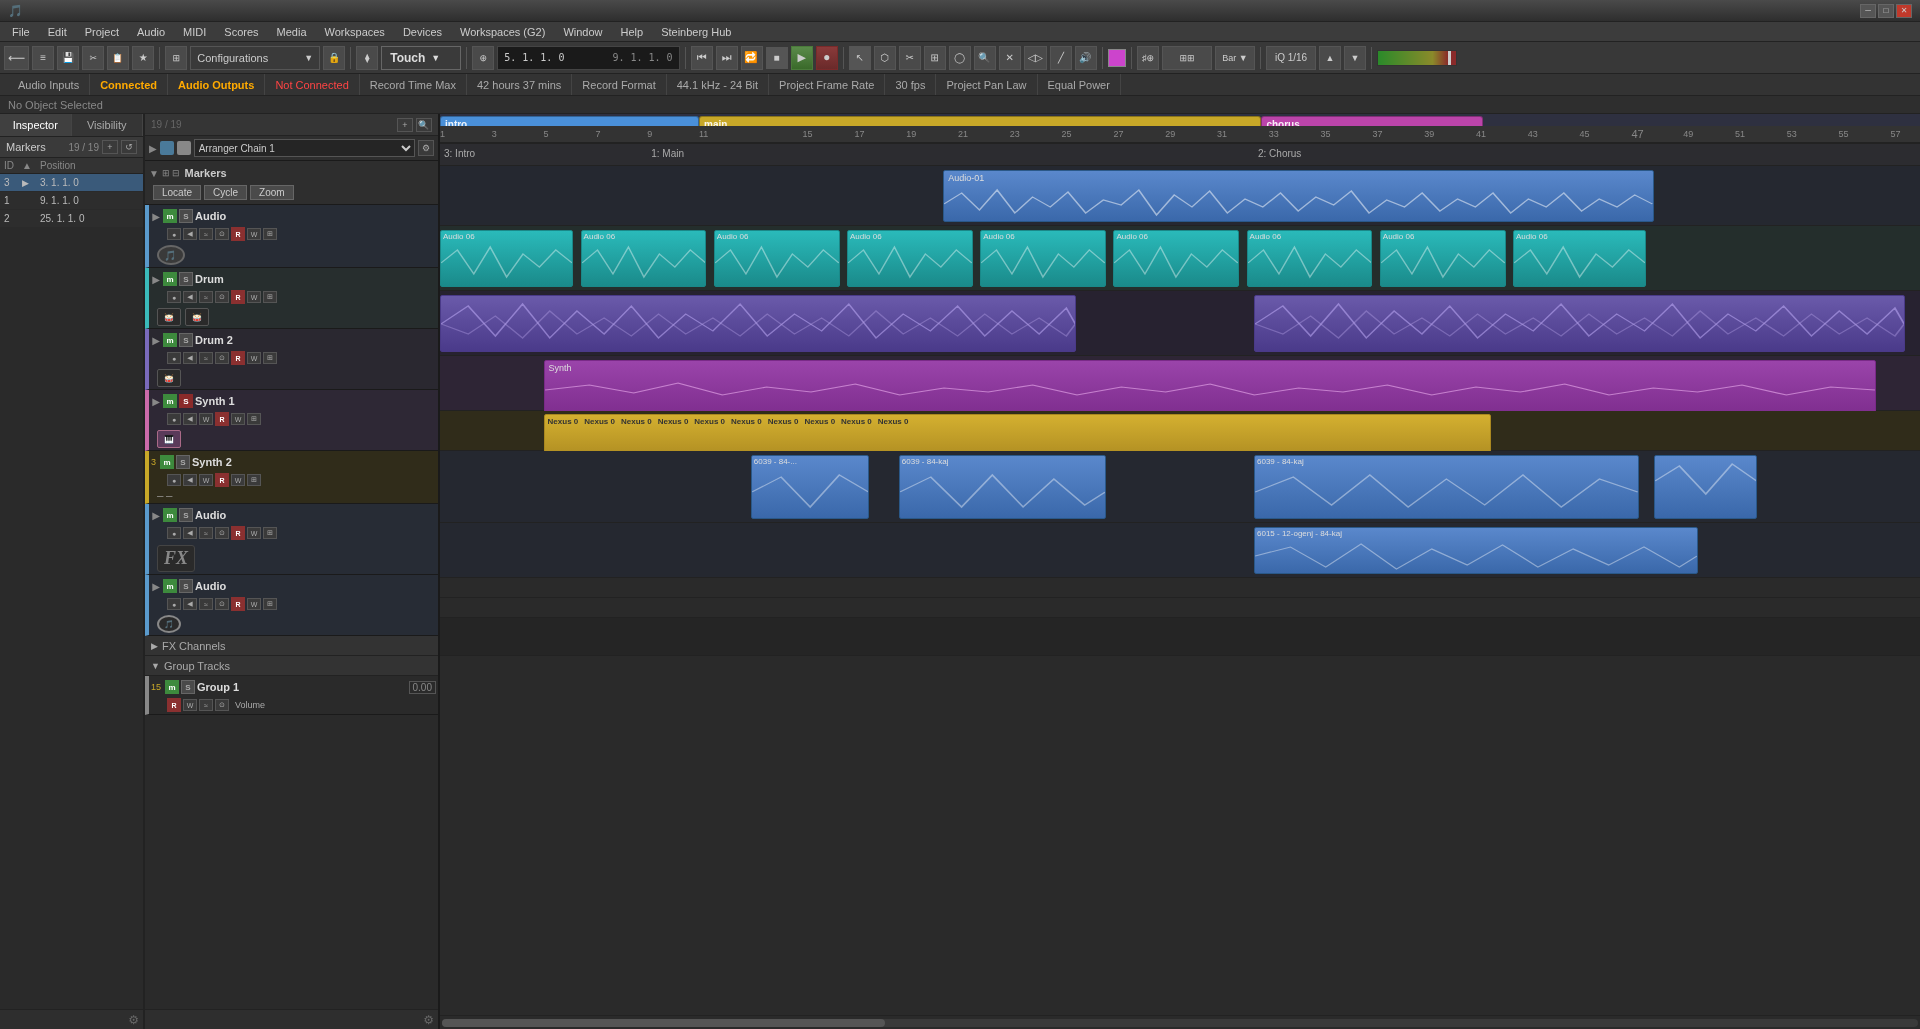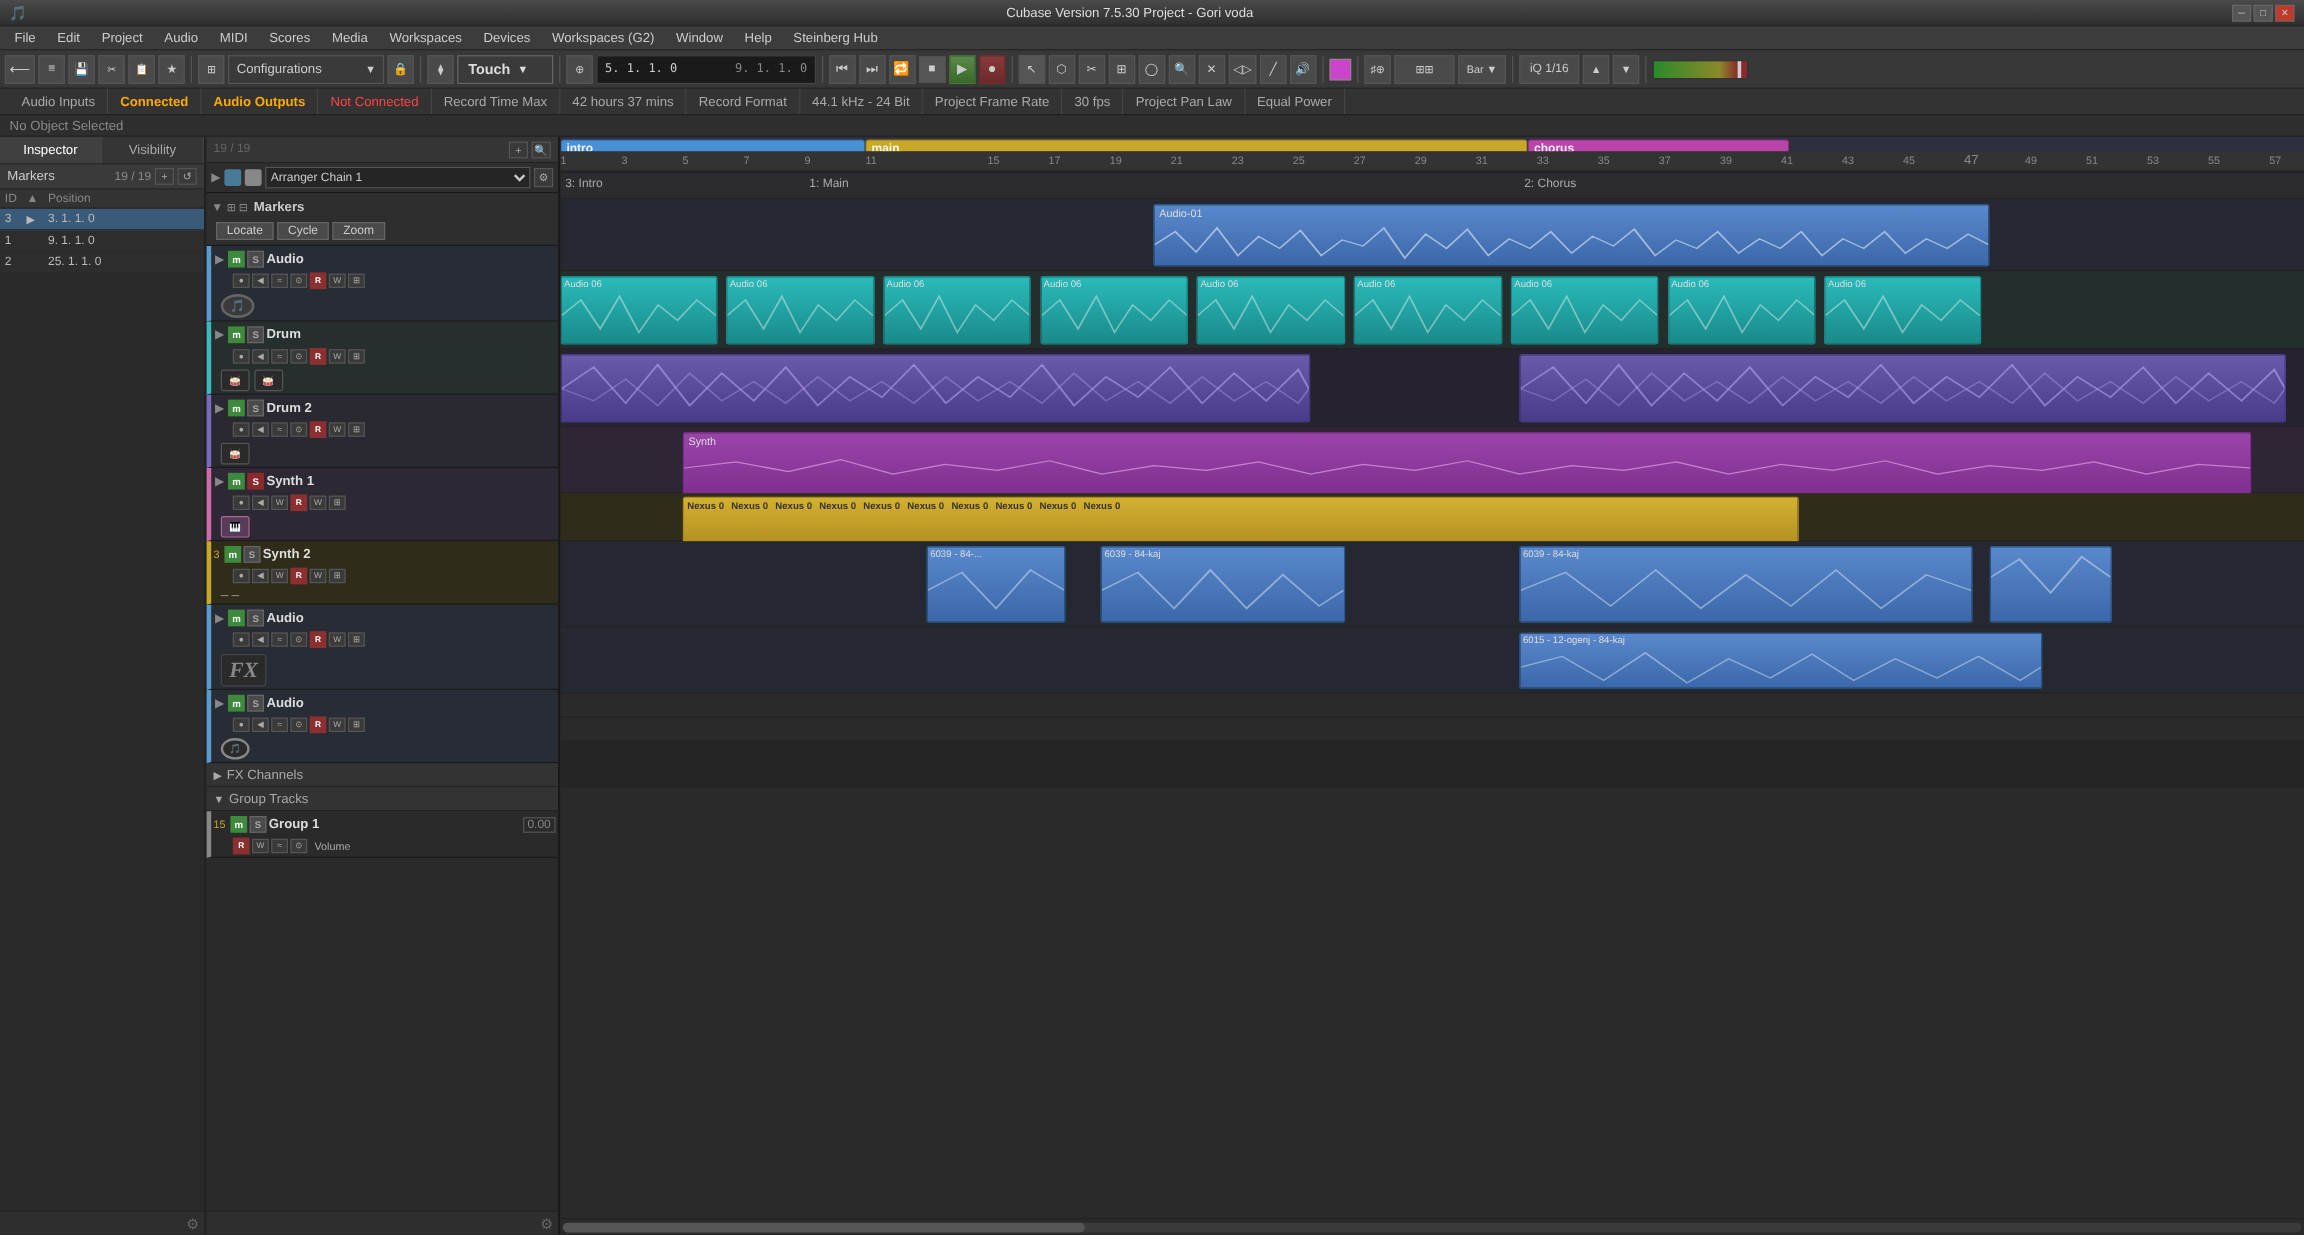--- a/index.html
+++ b/index.html
@@ -325,21 +325,21 @@
     }
 
     
     #app-body {
       display: flex;
       height: calc(1029px - 22px - 20px - 32px - 22px - 18px);
     }
 
     
     #inspector {
-      width: 172px;
+      width: 145px;
       background: #2d2d2d;
       border-right: 2px solid #222;
       display: flex;
       flex-direction: column;
       overflow: hidden;
     }
 
     
     #tracklist {
       width: 295px;
@@ -435,21 +435,20 @@
       padding: 2px 4px;
       color: rgba(255,255,255,0.9);
       border: 1px solid rgba(0,0,0,0.3);
     }
   </style>
 </head>
 <body>
 
 <div id="title-bar">
   <span style="font-size:12px;color:#aaa;">🎵</span>
-  <span id="title-text">Cubase Version 7.5.30 Project - Gori voda</span>
   <div id="window-controls">
     <div class="win-btn">─</div>
     <div class="win-btn">□</div>
     <div class="win-btn close">✕</div>
   </div>
 </div>
 
 <div id="menu-bar">
   <div class="menu-item">File</div>
   <div class="menu-item">Edit</div>

